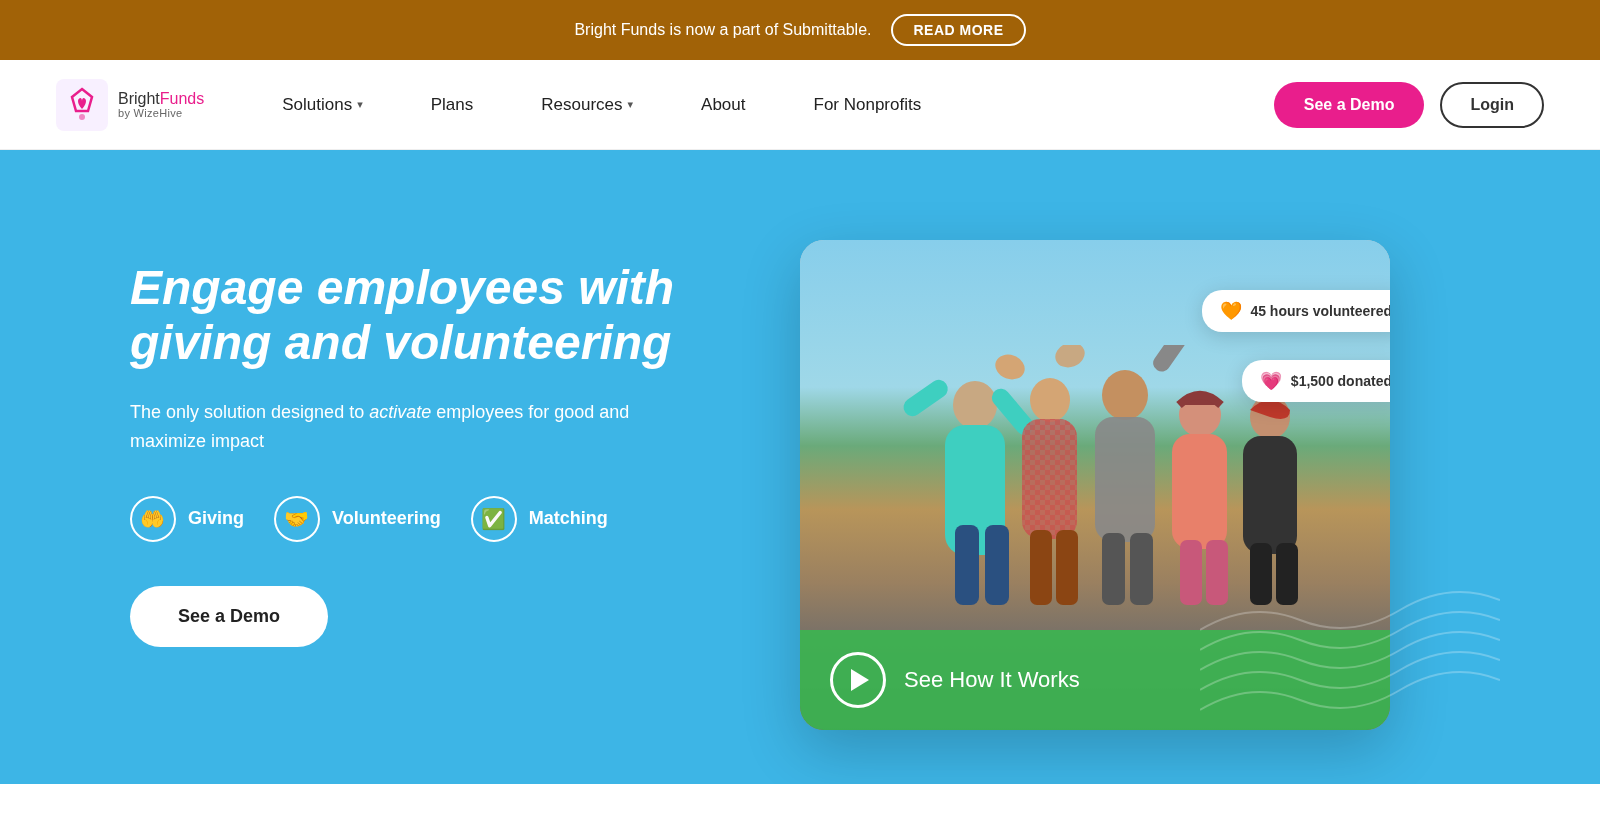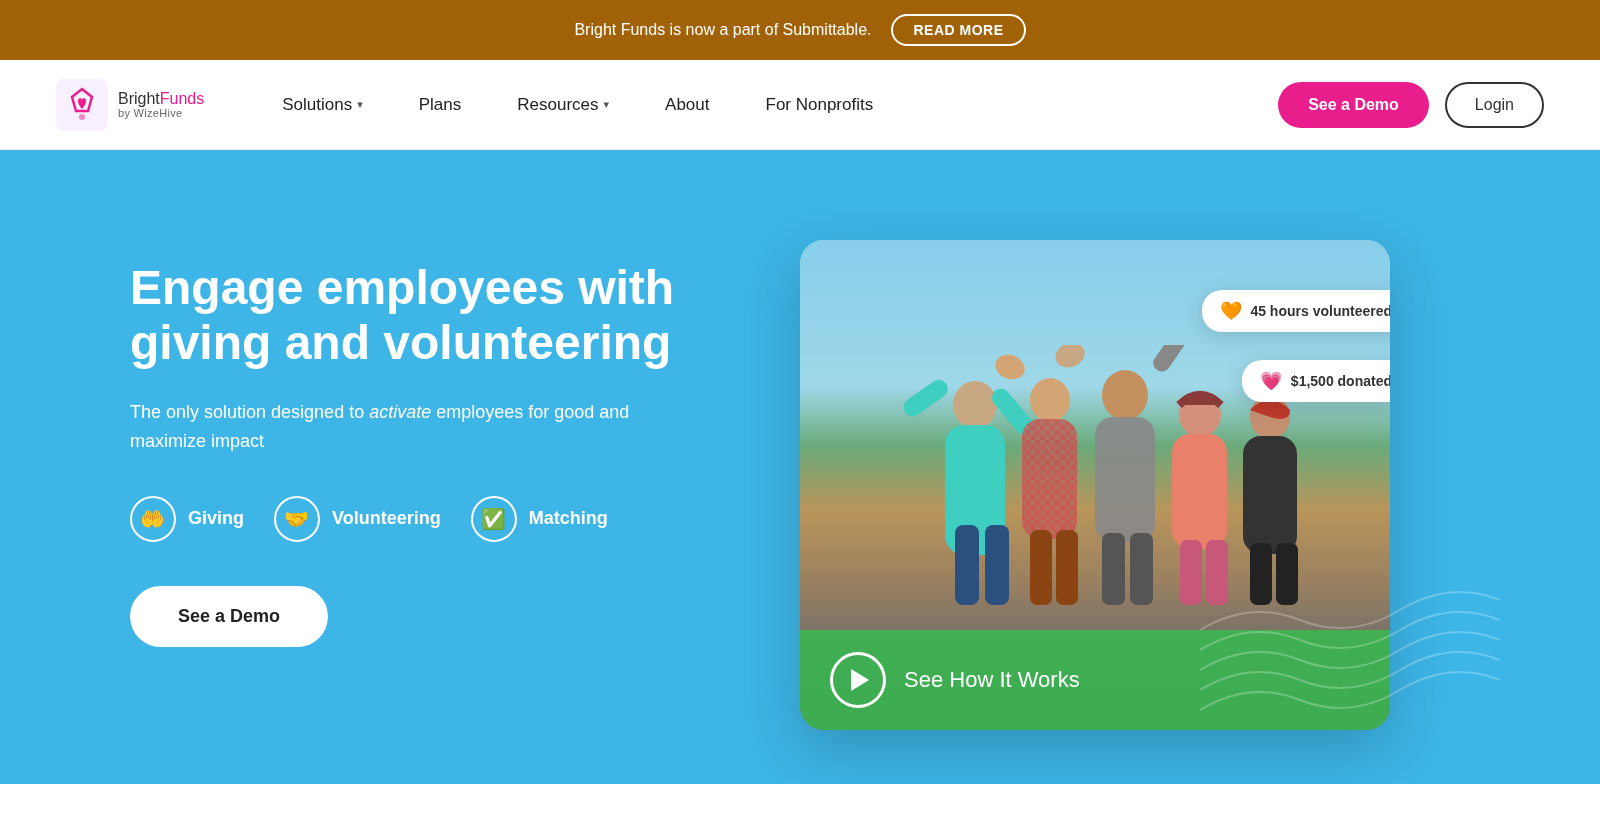--- a/index.html
+++ b/index.html
@@ -58,21 +58,21 @@
     .logo-bright { color: #333; }
     .logo-funds { color: #e91e8c; }
     .logo-sub {
       font-size: 11px;
       color: #666;
       letter-spacing: 0.3px;
     }
     .nav-links {
       display: flex;
       align-items: center;
-      gap: 0;
+      gap: 12px;
       flex: 1;
       text-align: right;
     }
     .nav-item {
       color: #222;
       font-size: 17px;
       font-weight: 500;
       padding: 0 28px;
       cursor: pointer;
       display: flex;
@@ -100,21 +100,21 @@
       font-weight: 600;
       cursor: pointer;
     }
     .login-btn {
       border: 2px solid #333;
       background: white;
       color: #333;
       border-radius: 30px;
       padding: 12px 28px;
       font-size: 16px;
-      font-weight: 400;
+      font-weight: 700;
       cursor: pointer;
     }
 
     
     .hero {
       background: #3db5e6;
       min-height: 634px;
       display: flex;
       align-items: flex-start;
       padding: 80px 100px 0 130px;
@@ -124,20 +124,21 @@
     .hero-left {
       flex: 0 0 560px;
       padding-top: 30px;
     }
     .hero-title {
       font-size: 48px;
       font-weight: 800;
       color: white;
       line-height: 1.15;
       margin-bottom: 28px;
+      font-style: italic;
     }
     .hero-subtitle {
       font-size: 18px;
       color: white;
       line-height: 1.6;
       margin-bottom: 40px;
     }
     .hero-subtitle em { font-style: italic; }
     .feature-pills {
       display: flex;

